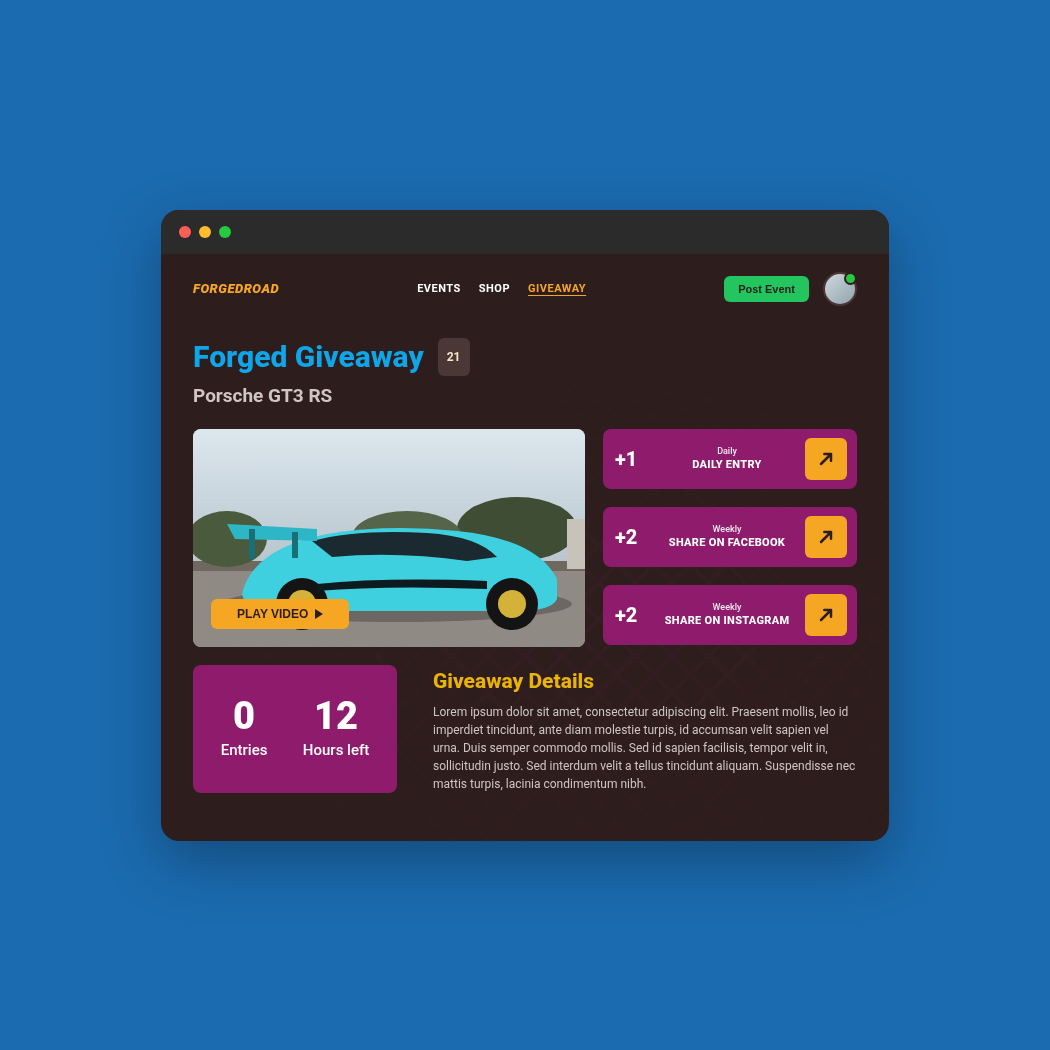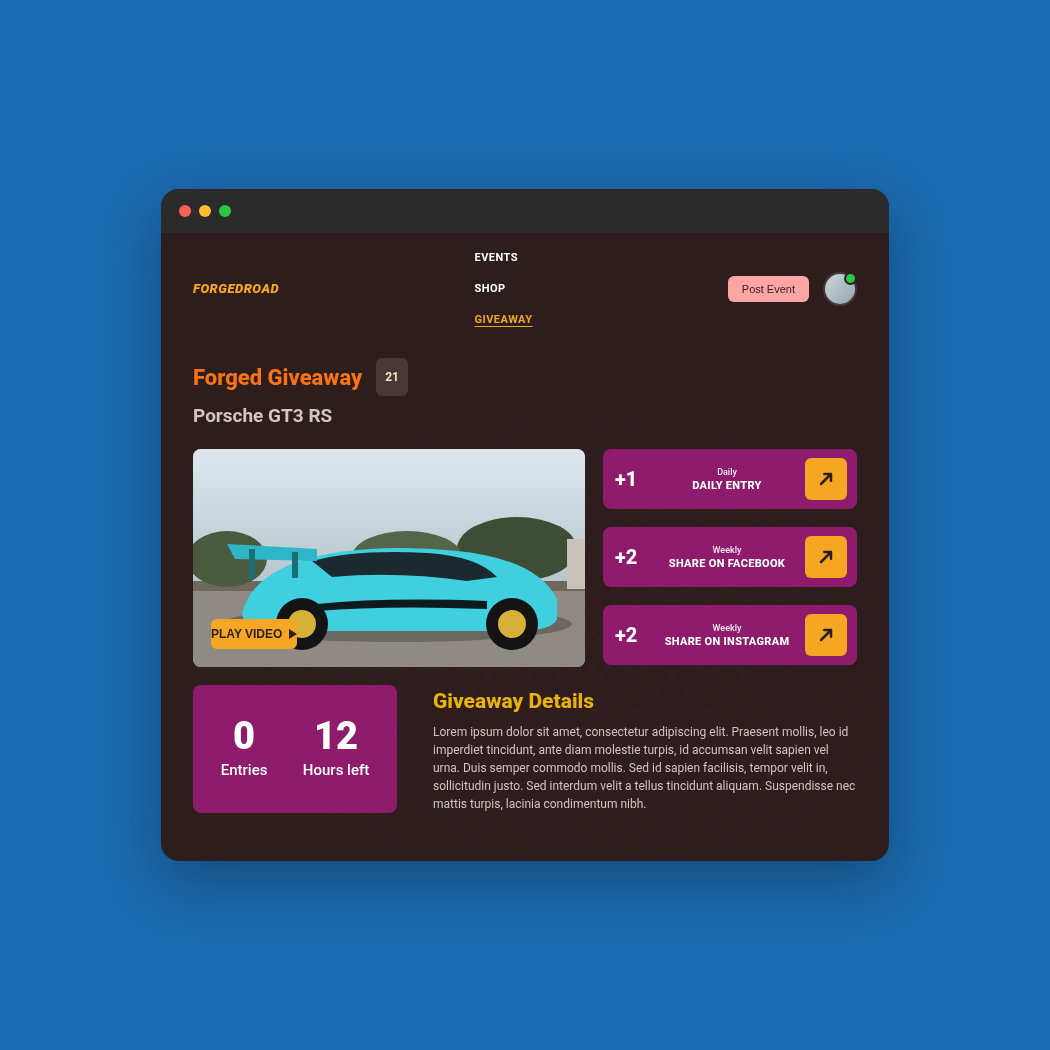--- a/index.html
+++ b/index.html
@@ -44,29 +44,28 @@
     font-size: 13px;
     letter-spacing: 0.5px;
     font-style: italic;
   }
   .nav {
     display: flex;
     gap: 18px;
     font-size: 11px;
     font-weight: 700;
     letter-spacing: 0.5px;
-    flex-direction: column;
   }
   .nav-item { color: #fff; cursor: pointer; }
   .nav-item.active { color: #f5a623; text-decoration: underline; text-underline-offset: 3px; }
   .topright { display: flex; align-items: center; gap: 14px; }
   .post-btn {
-    background: #fca5a5;
+    background: #22c55e;
     color: #2d1e1d;
-    font-weight: 400;
+    font-weight: 700;
     font-size: 11px;
     padding: 7px 14px;
     border-radius: 6px;
     cursor: pointer;
     border: none;
   }
   .avatar {
     width: 34px; height: 34px; border-radius: 50%;
     background: linear-gradient(135deg,#cfd8dc,#90a4ae);
     border: 2px solid #4a3736;
@@ -82,21 +81,21 @@
   .bg-tire {
     position: absolute; inset: 0; pointer-events: none; opacity: 0.08;
     background:
       repeating-linear-gradient(45deg, transparent 0 22px, #8e1b6b 22px 26px),
       repeating-linear-gradient(-45deg, transparent 0 22px, #8e1b6b 22px 26px);
     mask-image: radial-gradient(ellipse 600px 400px at 60% 60%, black 0%, transparent 70%);
     -webkit-mask-image: radial-gradient(ellipse 600px 400px at 60% 60%, black 0%, transparent 70%);
   }
 
   .title-row { display: flex; align-items: center; gap: 14px; margin-top: 10px; position: relative; z-index: 1; }
-  .page-title { color: #f97316; font-size: 22px; font-weight: 800; }
+  .page-title { color: #0ea5e9; font-size: 30px; font-weight: 800; }
   .badge {
     background: #4a3736; color: #f5e6c8; font-size: 12px; font-weight: 700;
     padding: 12px 9px; border-radius: 6px;
   }
   .subtitle { color: #d0c6c4; font-size: 19px; font-weight: 700; margin-top: 8px; position:relative; z-index:1;}
 
   .main-grid {
     display: grid;
     grid-template-columns: 1fr 254px;
     gap: 18px;
@@ -109,21 +108,21 @@
     height: 218px;
     border-radius: 8px;
     overflow: hidden;
     background: #a7b4bc;
   }
   .hero svg { width: 100%; height: 100%; display: block; }
   .play-btn {
     position: absolute; left: 18px; bottom: 18px;
     background: #f5a623; color: #2d1e1d;
     font-size: 12px; font-weight: 800;
-    padding: 8px 0; border-radius: 6px;
+    padding: 8px 26px; border-radius: 6px;
     display: flex; align-items: center; gap: 7px;
     cursor: pointer; border:none;
   }
   .play-icon { width: 0; height: 0; border-left: 8px solid #2d1e1d; border-top: 5px solid transparent; border-bottom: 5px solid transparent; }
 
   .actions { display: flex; flex-direction: column; gap: 18px; }
   .action-card {
     background: #8e1b6b;
     border-radius: 8px;
     height: 60px;

